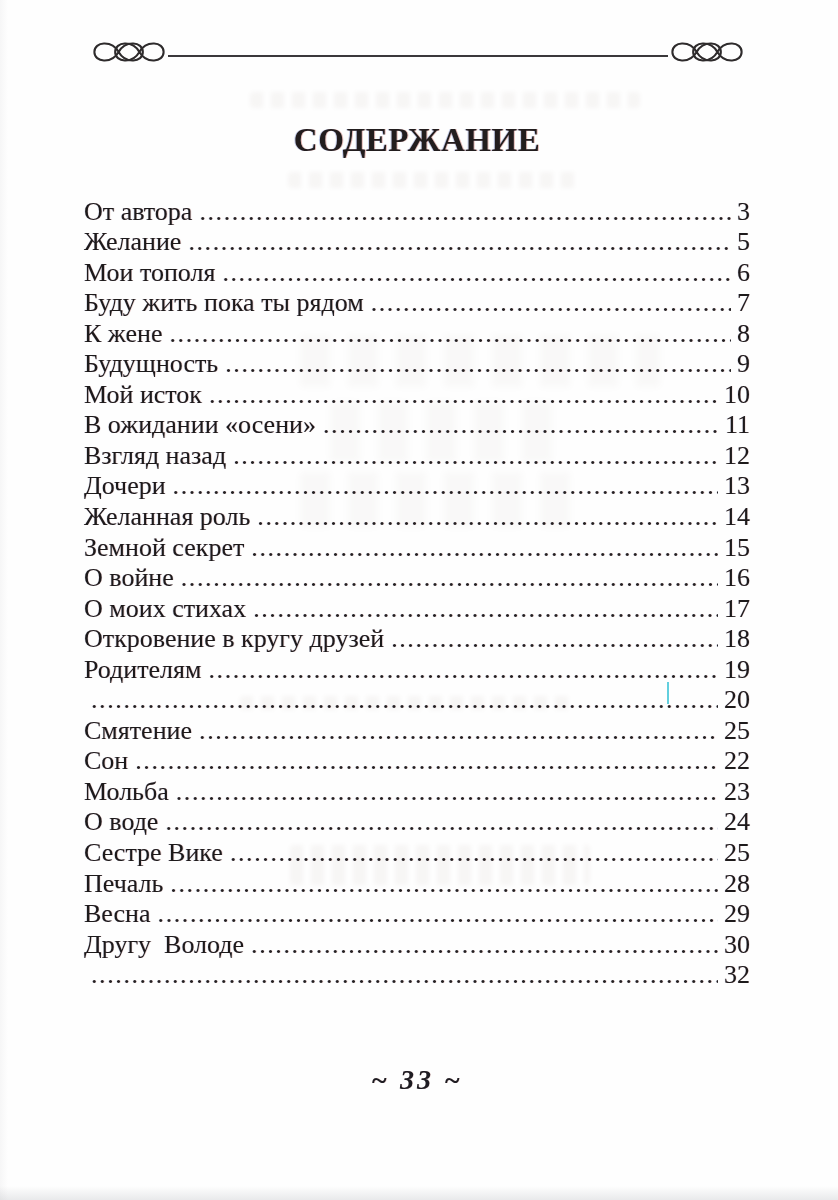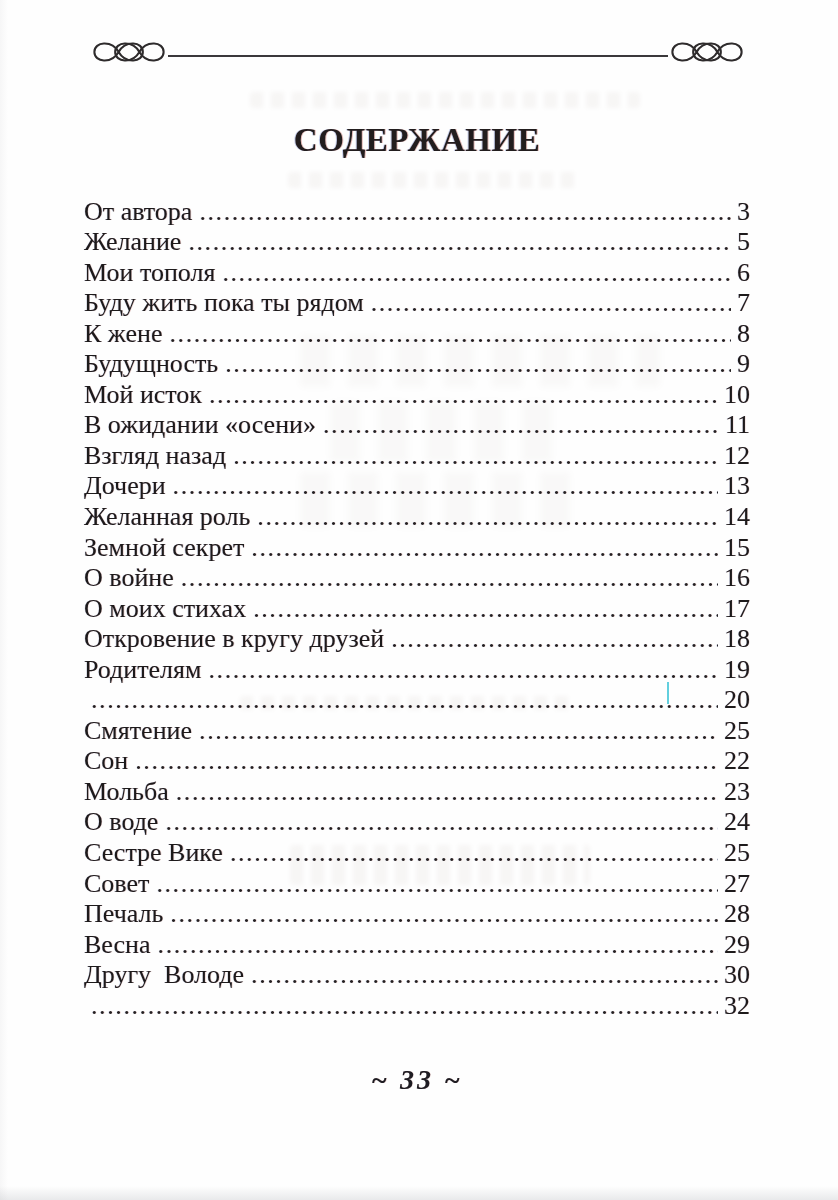--- a/index.html
+++ b/index.html
@@ -266,25 +266,20 @@
       <span class="n">24</span>
     </div>
 
     <div class="toc-row">
       <span class="t">Сестре Вике</span>
       <span class="dots"></span>
       <span class="n">25</span>
     </div>
 
 
-    <div class="toc-row">
-      <span class="t">Совет</span>
-      <span class="dots"></span>
-      <span class="n">27</span>
-    </div>
 
     <div class="toc-row">
       <span class="t">Печаль</span>
       <span class="dots"></span>
       <span class="n">28</span>
     </div>
 
     <div class="toc-row">
       <span class="t">Весна</span>
       <span class="dots"></span>

